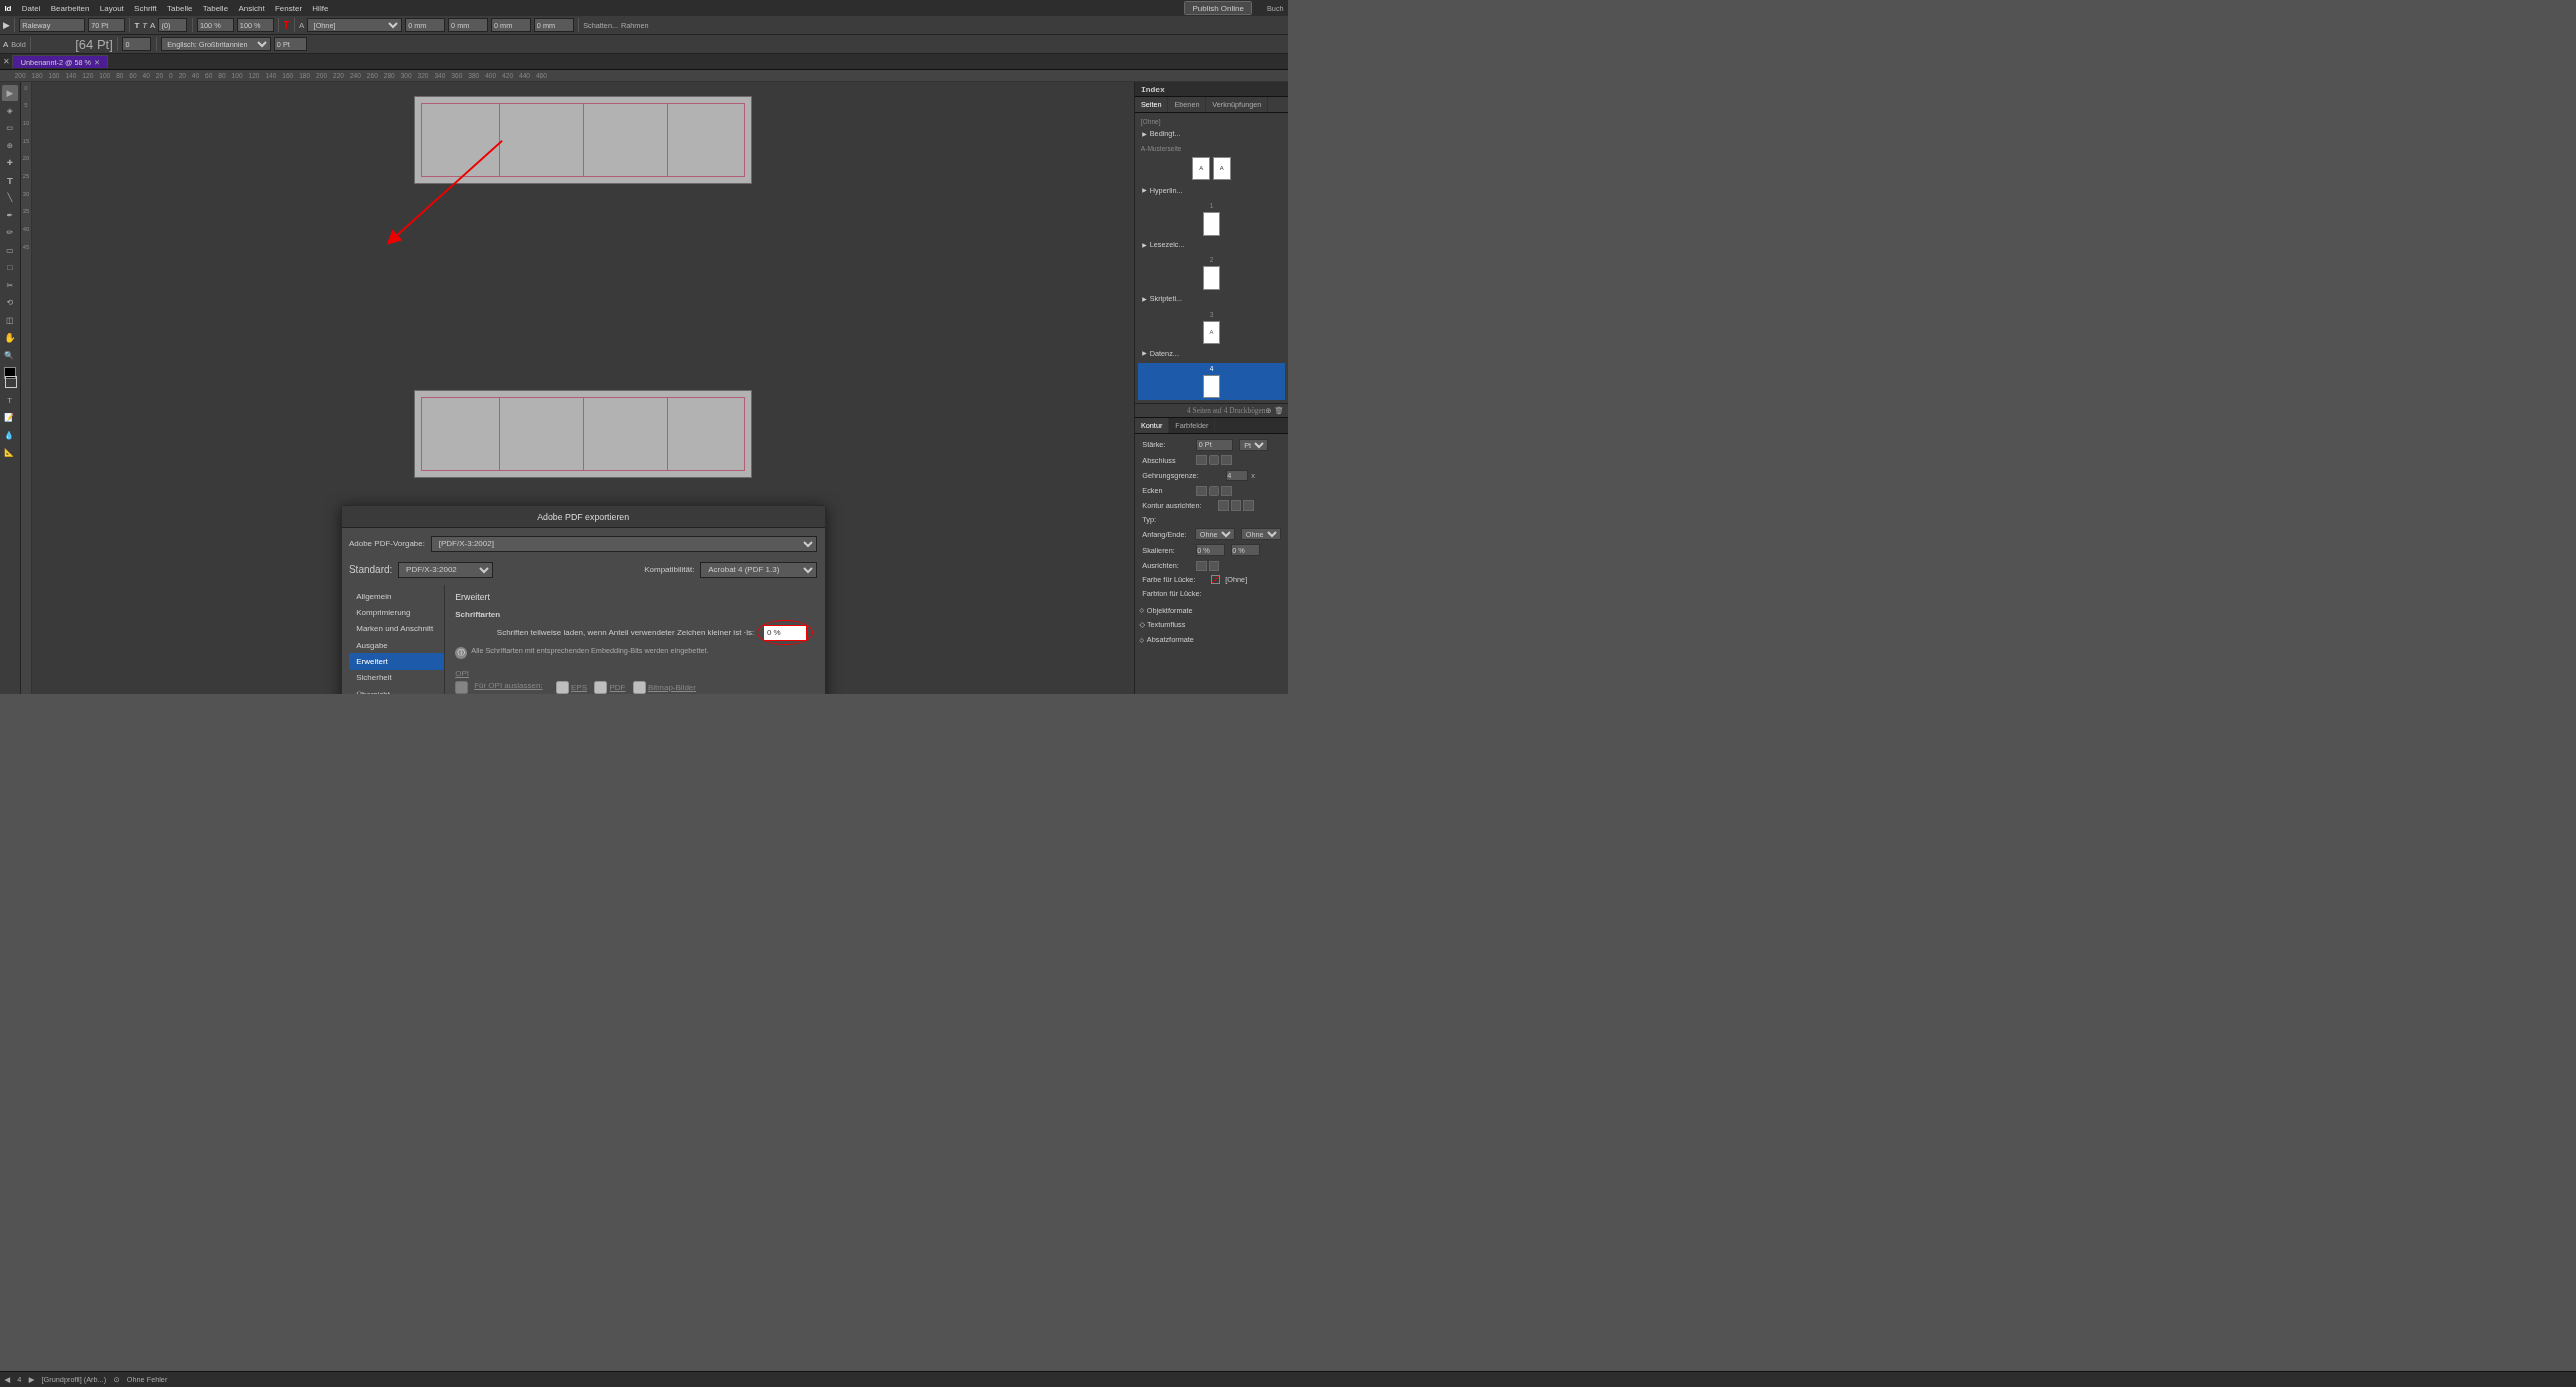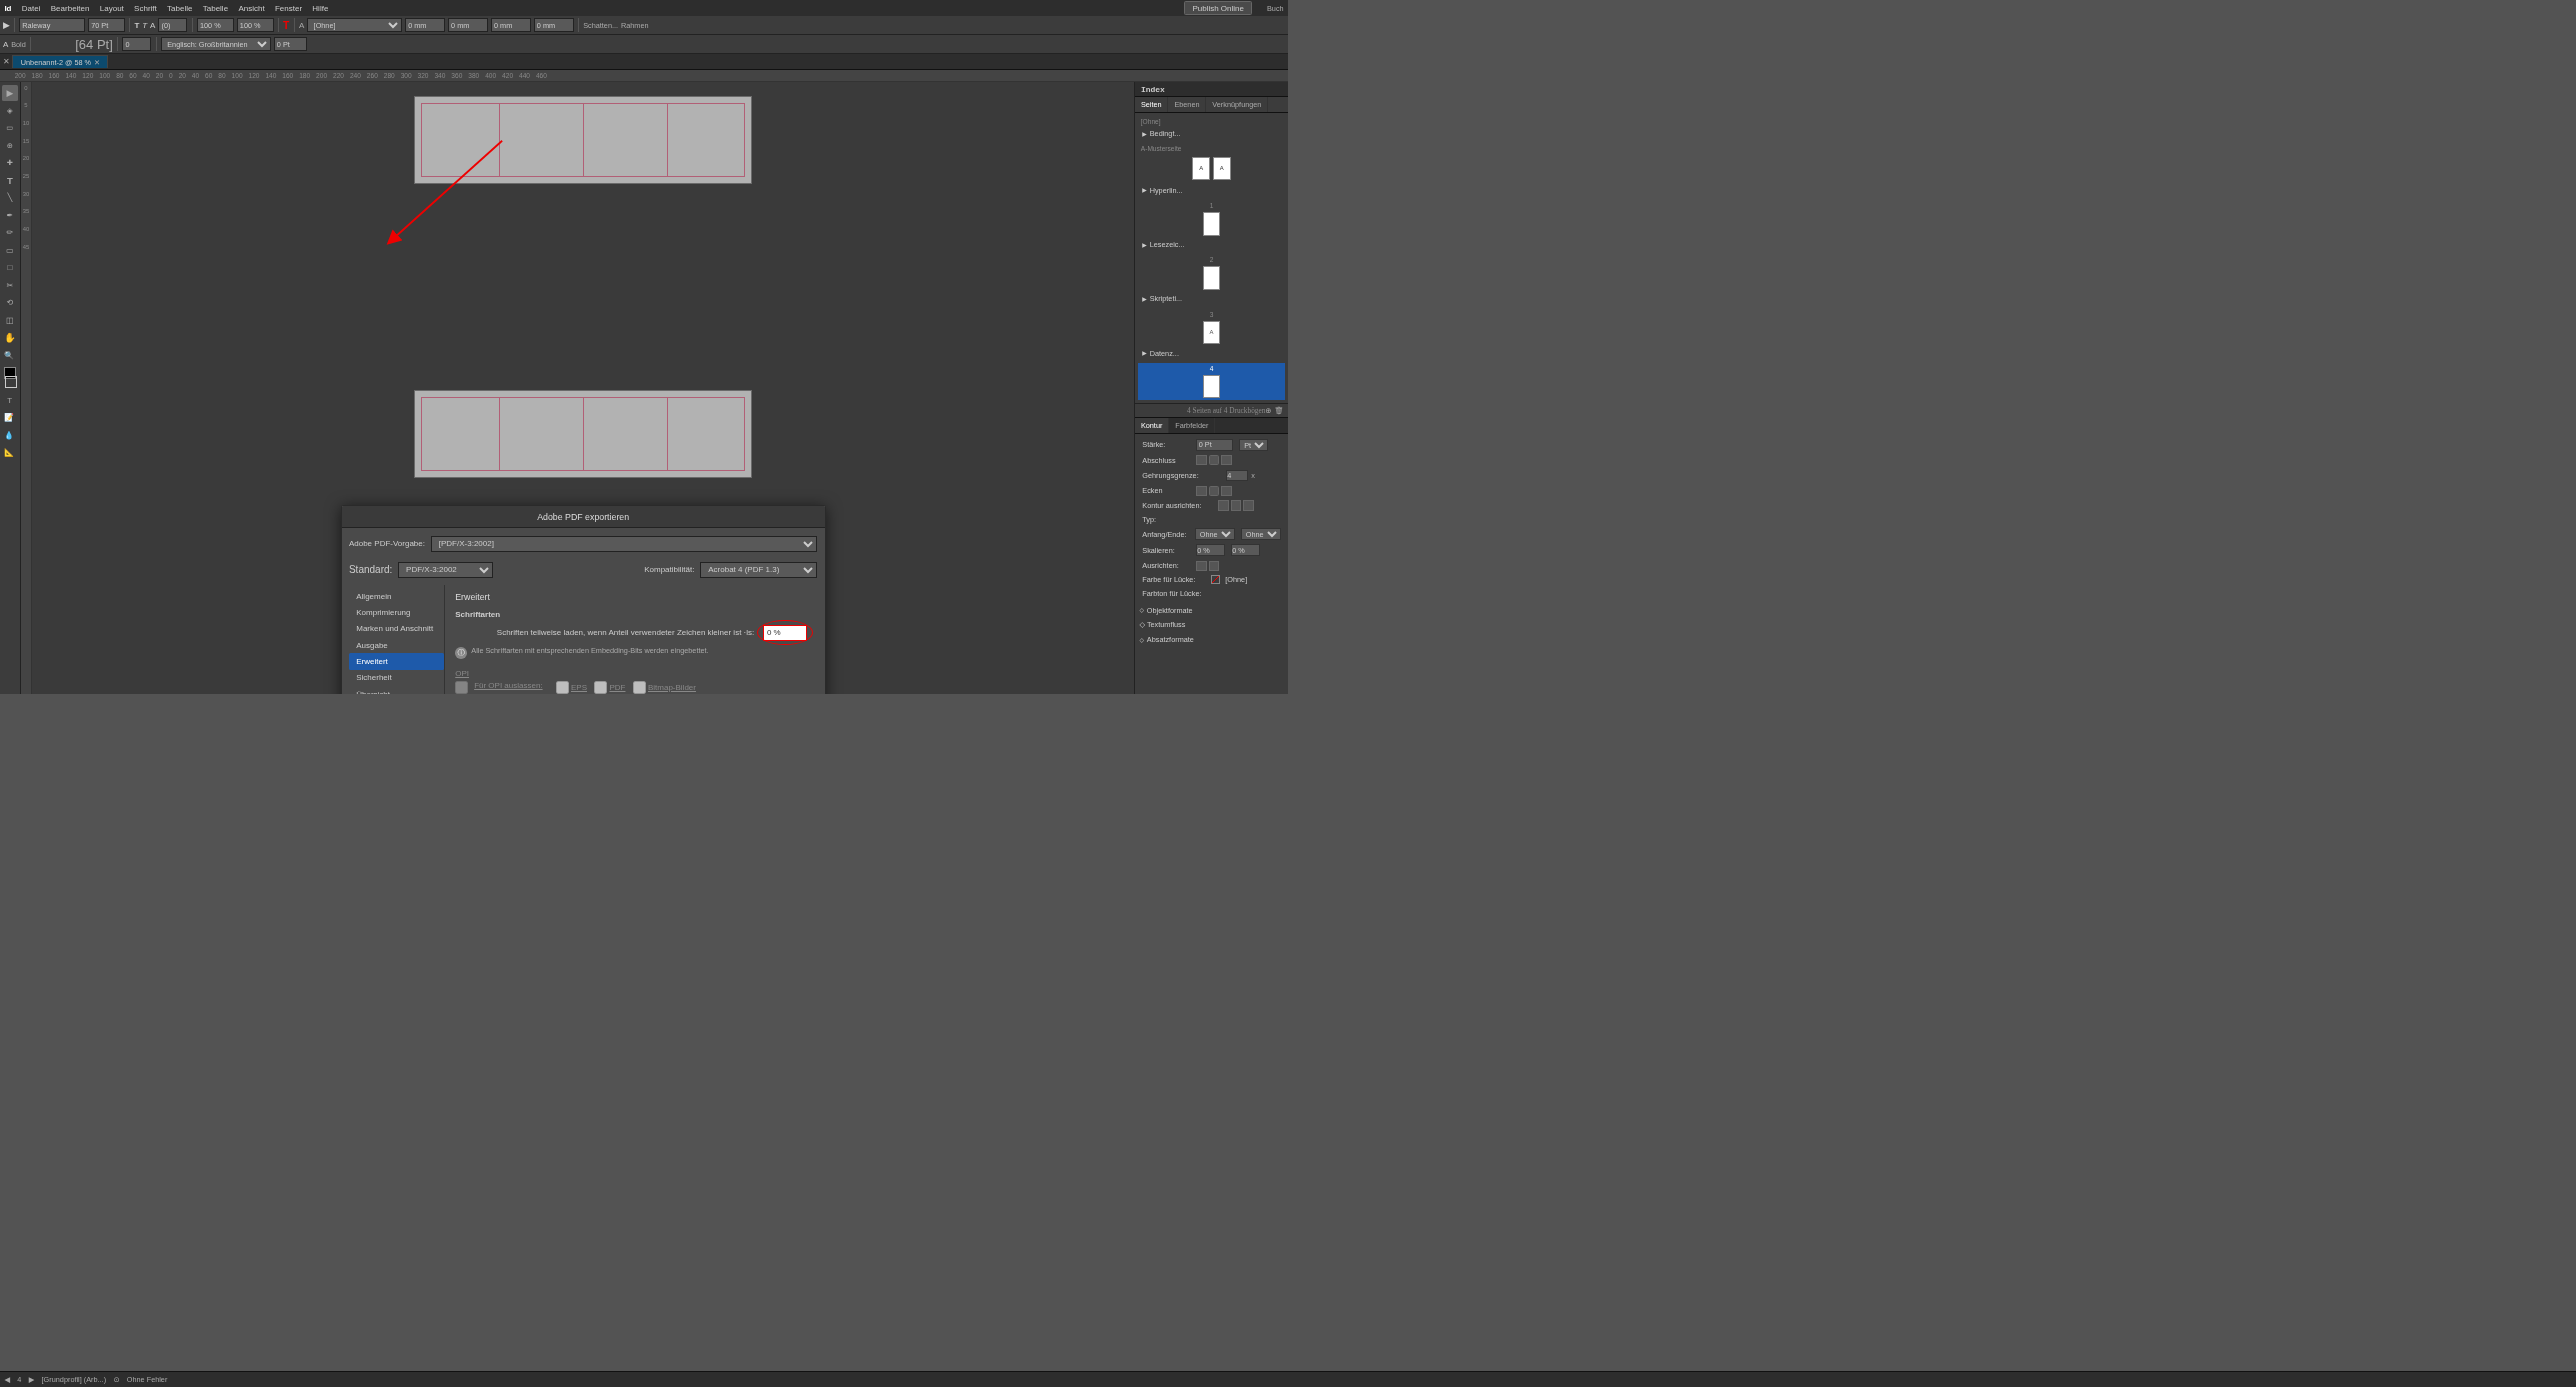--- a/index.html
+++ b/index.html
@@ -70,21 +70,21 @@
     
     .tab-bar {
       background: #2d2d2d;
       height: 16px;
       display: flex;
       align-items: center;
       padding: 0 2.9px;
       border-bottom: 0.7px solid #111;
     }
     .tab-item {
-      background: #0c4a6e;
+      background: #4c1d95;
       color: #ccc;
       font-size: 7.3px;
       padding: 1.5px 7.3px;
       border: 0.7px solid #444;
       border-bottom: none;
       cursor: pointer;
       display: flex;
       align-items: center;
       gap: 2.9px;
     }

